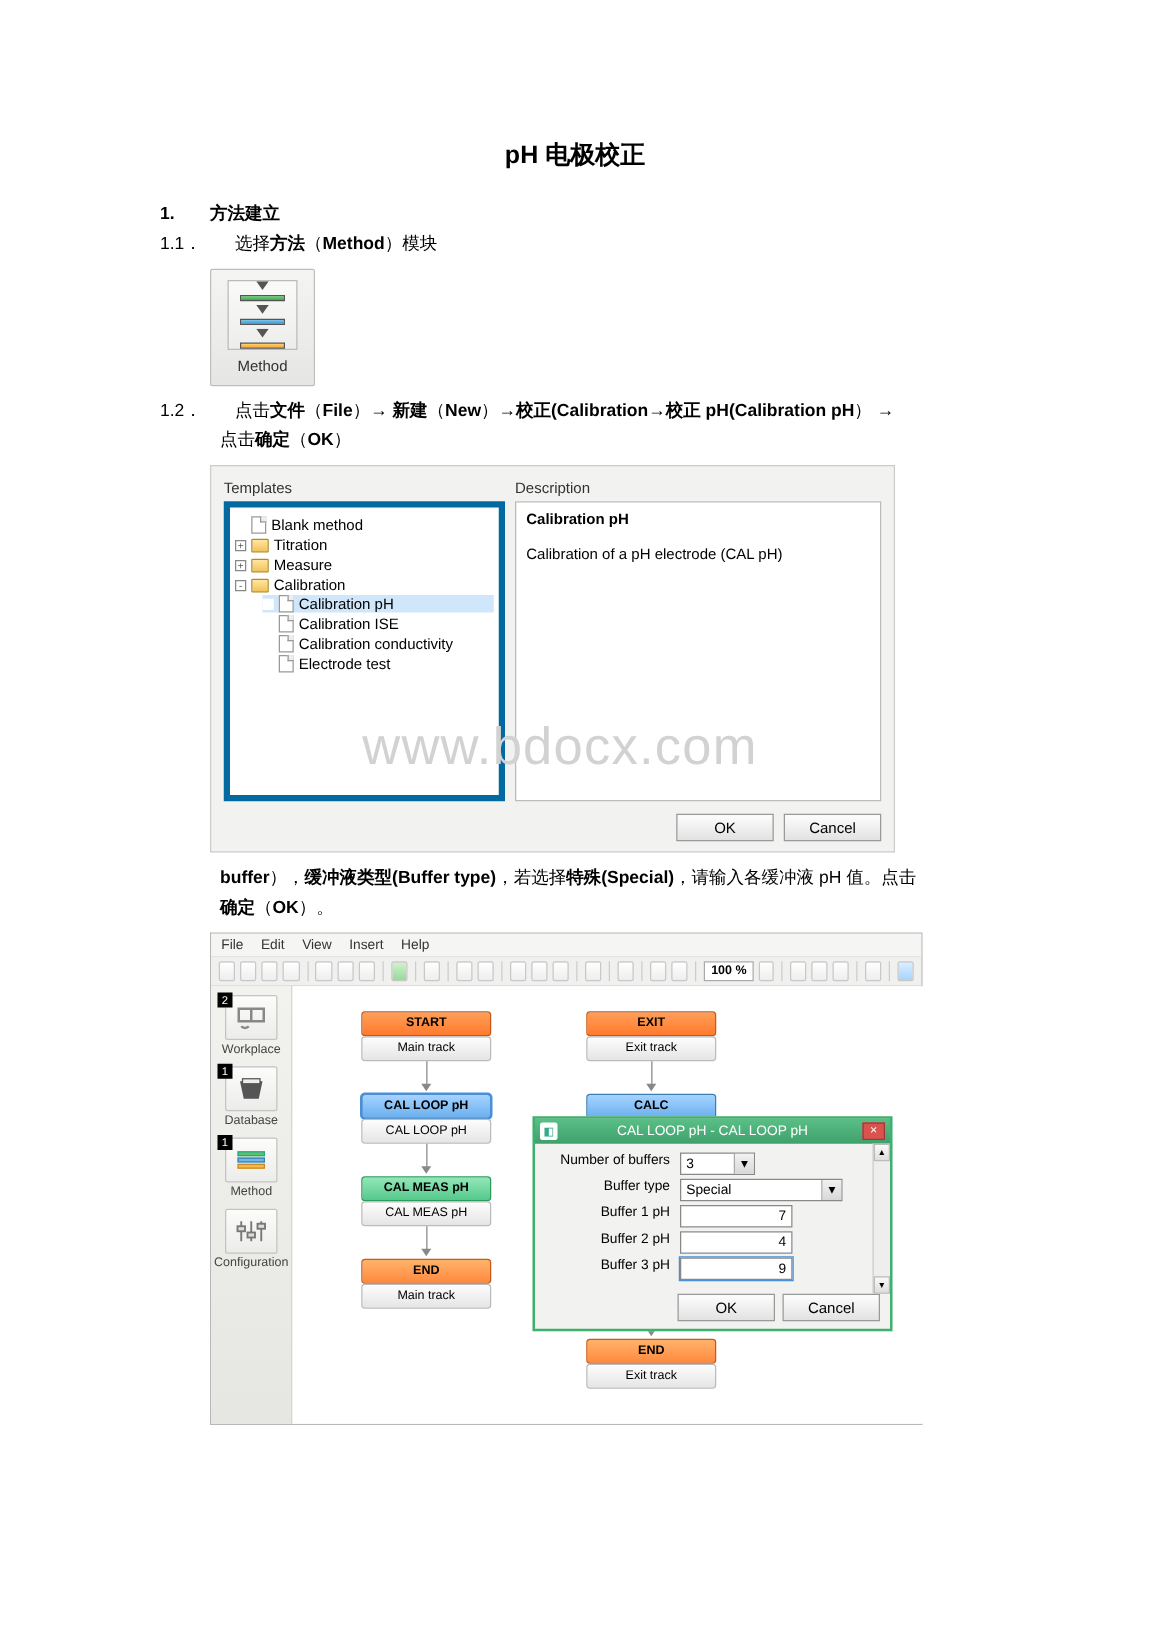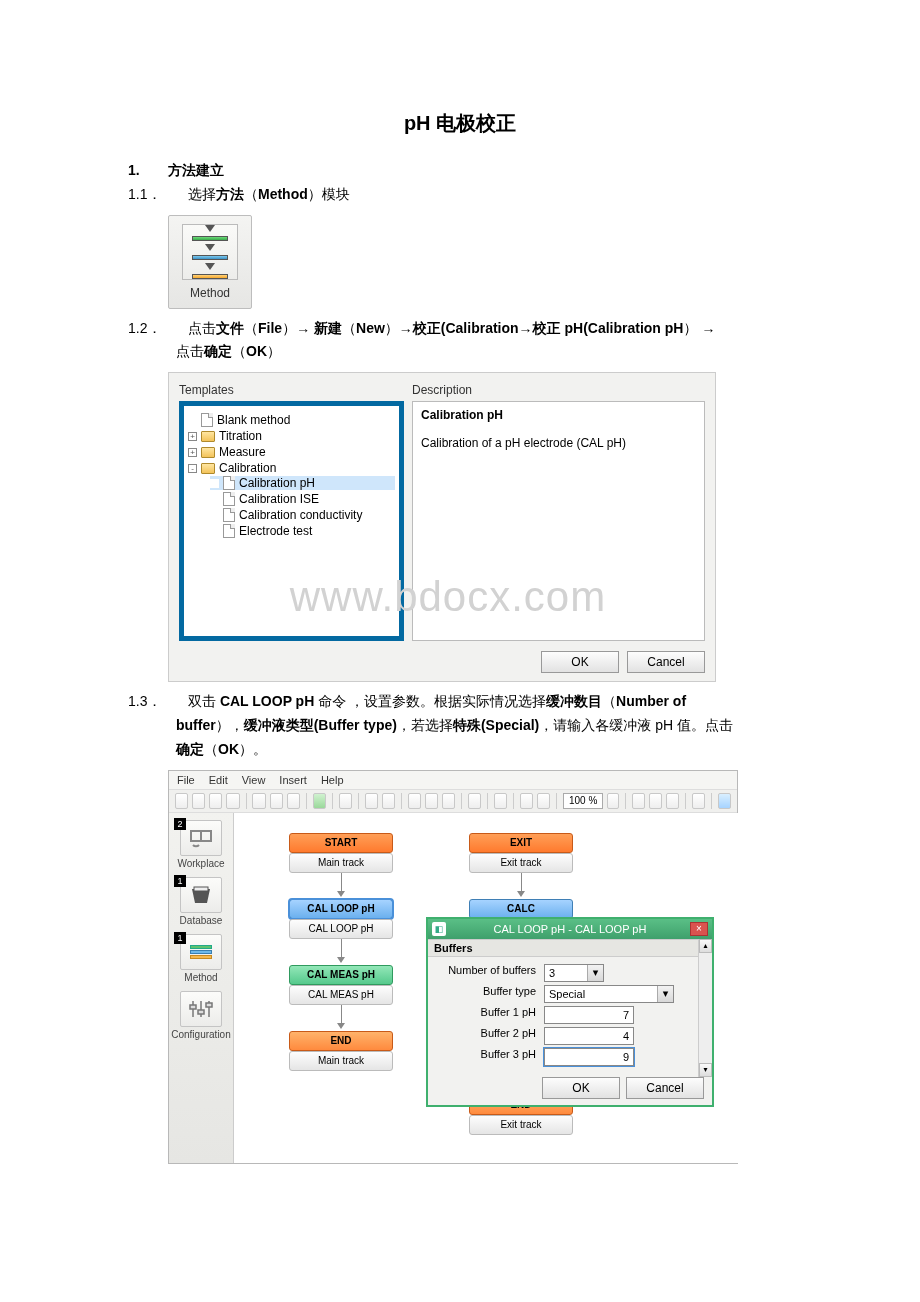--- a/index.html
+++ b/index.html
@@ -116,21 +116,21 @@
   .editor {
     width: 570px;
     margin: 8px 0 8px 48px;
     border: 1px solid #b8b8b8;
     background: #fafafa;
     font-family: Tahoma, Arial, sans-serif;
     font-size: 11px;
   }
   .menubar { display:flex; gap:14px; padding: 3px 8px; background:#f5f5f3; border-bottom:1px solid #ddd; }
   .menubar span { color:#333; }
-  .toolbar { display:flex; align-items:center; gap:4px; padding:3px 6px; background:#f0f0ee; border-bottom:1px solid #ddd; flex-wrap:nowrap; overflow:hidden;}
+  .toolbar { display:flex; align-items:center; gap:4px; padding:3px 6px; background:#f0f0ee; border-bottom:1px solid #ddd; flex-wrap:nowrap; overflow:hidden;font-weight:bold;}
   .tb-icn { width:16px; height:16px; border:1px solid #c8c8c8; background:linear-gradient(#fff,#eee); border-radius:2px; }
   .tb-sep { width:1px; height:16px; background:#ccc; margin:0 2px; }
   .tb-zoom { width:50px; height:16px; border:1px solid #aaa; background:#fff; font-size:10px; display:flex;align-items:center;justify-content:center; }
   .editor-body { display:flex; }
   .sidebar {
     width: 72px; background: linear-gradient(#f2f2ef,#e6e6e3);
     border-right:1px solid #ccc;
     display:flex; flex-direction:column; align-items:center;
     padding: 2px 0;
   }
@@ -332,26 +332,20 @@
       <div>Calibration of a pH electrode (CAL pH)</div>
     </div>
   </div>
   <div class="btnrow">
     <button class="winbtn">OK</button>
     <button class="winbtn">Cancel</button>
   </div>
 </div>
 
 <div class="para indent1">
-  <div class="step-row">
-    <div class="step-num2">1.3．</div>
-    <div class="step-body">
-      <span>双击 </span><span class="bold">CAL LOOP pH</span><span> 命令 ，设置参数。根据实际情况选择</span><span class="bold">缓冲数目</span><span>（</span><span class="bold">Number of</span>
-    </div>
-  </div>
   <div class="sub-indent">
     <span class="bold">buffer</span><span>），</span><span class="bold">缓冲液类型(Buffer type)</span><span>，若选择</span><span class="bold">特殊(Special)</span><span>，请输入各缓冲液 pH 值。点击</span>
   </div>
   <div class="sub-indent">
     <span class="bold">确定</span><span>（</span><span class="bold">OK</span><span>）。</span>
   </div>
 </div>
 
 <div class="editor">
   <div class="menubar">
@@ -481,21 +475,20 @@
         <div class="varrow" style="left:283px; top:264px"></div>
         <div class="node orange2" style="left:235px; top:272px">END</div>
         <div class="node gray" style="left:235px; top:292px">Exit track</div>
 
         <div class="panel" style="left:192px; top:94px; width:288px;">
           <div class="tbar">
             <span class="tico">◧</span>
             <span>CAL LOOP pH - CAL LOOP pH</span>
             <span class="close">×</span>
           </div>
-          <div class="section-lbl">Buffers</div>
           <div class="frm" style="padding-right:20px">
             <div class="frow">
               <div class="flab">Number of buffers</div>
               <div class="fctl">
                   <div class="combo">
                     <span>3</span>
                     <span class="dd">▾</span>
                   </div>
                 </div>
             </div>

